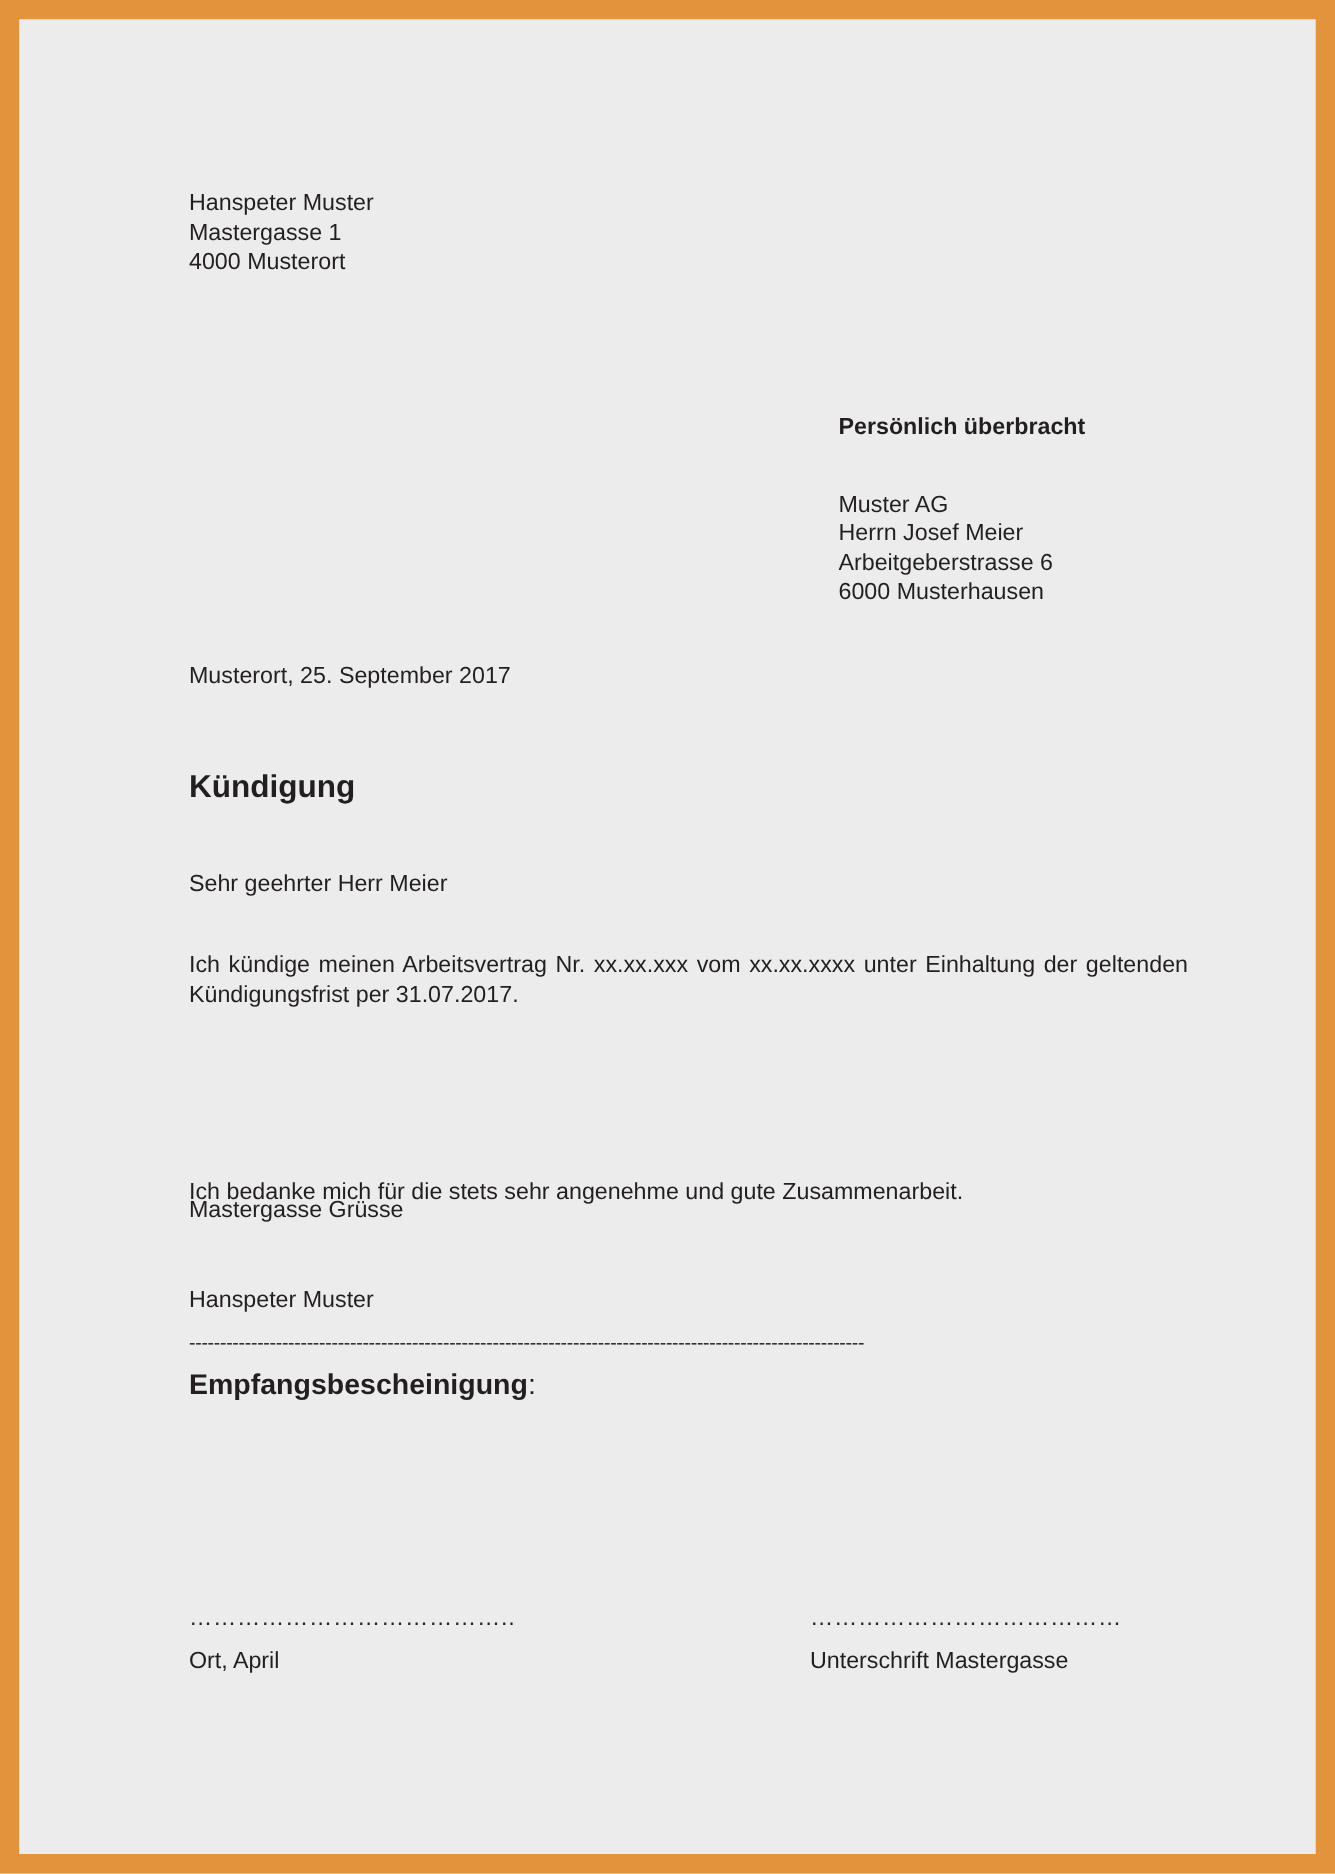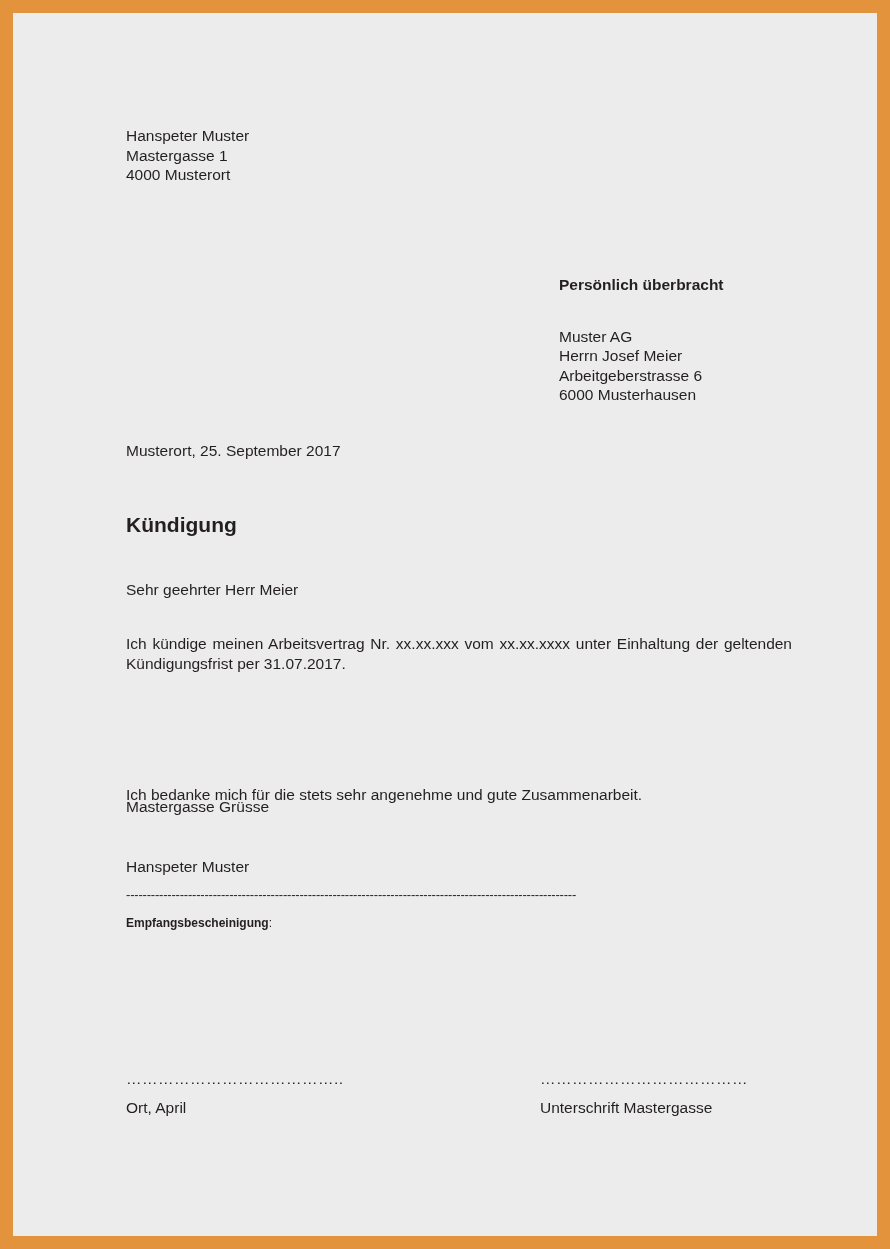--- a/index.html
+++ b/index.html
@@ -96,21 +96,21 @@
     font-size: 13px;
     line-height: 16px;
     letter-spacing: -0.2px;
     white-space: nowrap;
     overflow: hidden;
   }
   .confirm-title {
     position: absolute;
     left: 113px;
     top: 901px;
-    font-size: 12px;
+    font-size: 19px;
   }
   .confirm-title .bold {
     font-weight: bold;
   }
   .confirm-body {
     position: absolute;
     left: 113px;
     top: 957px;
     width: 666px;
     text-align: justify;

